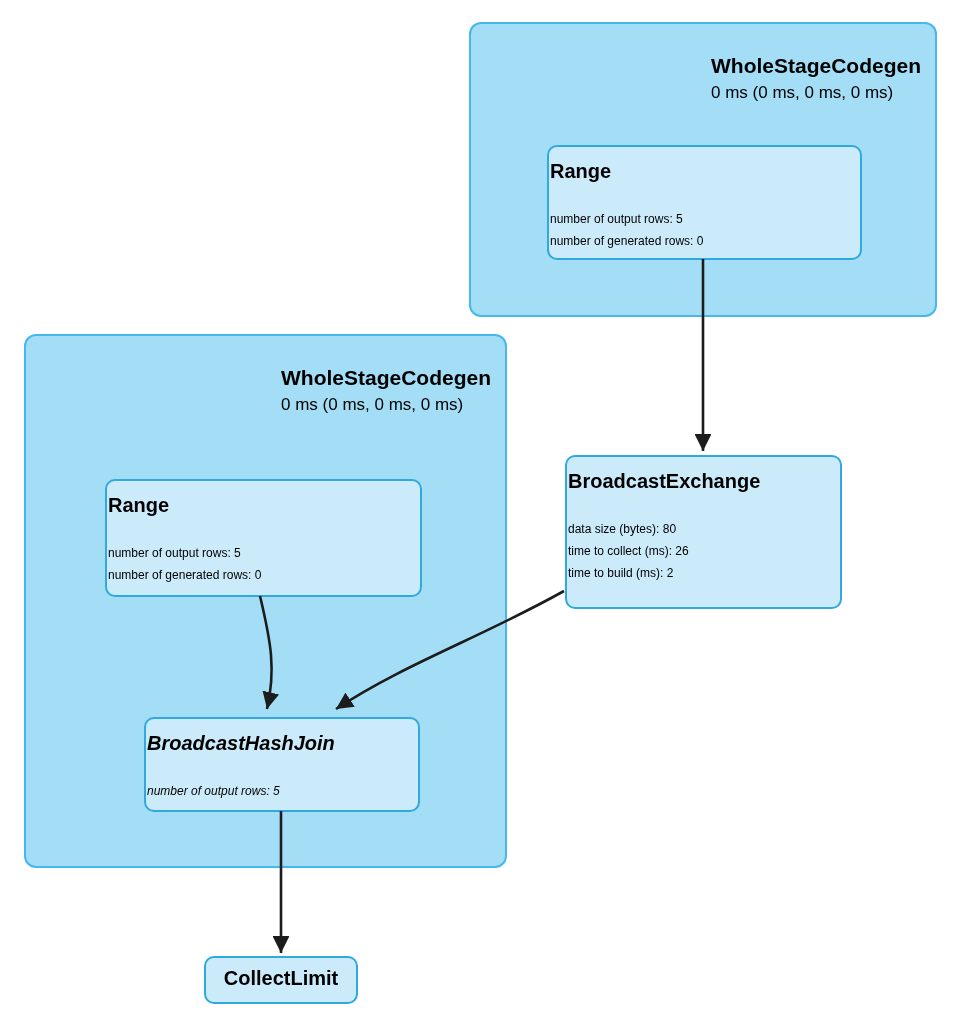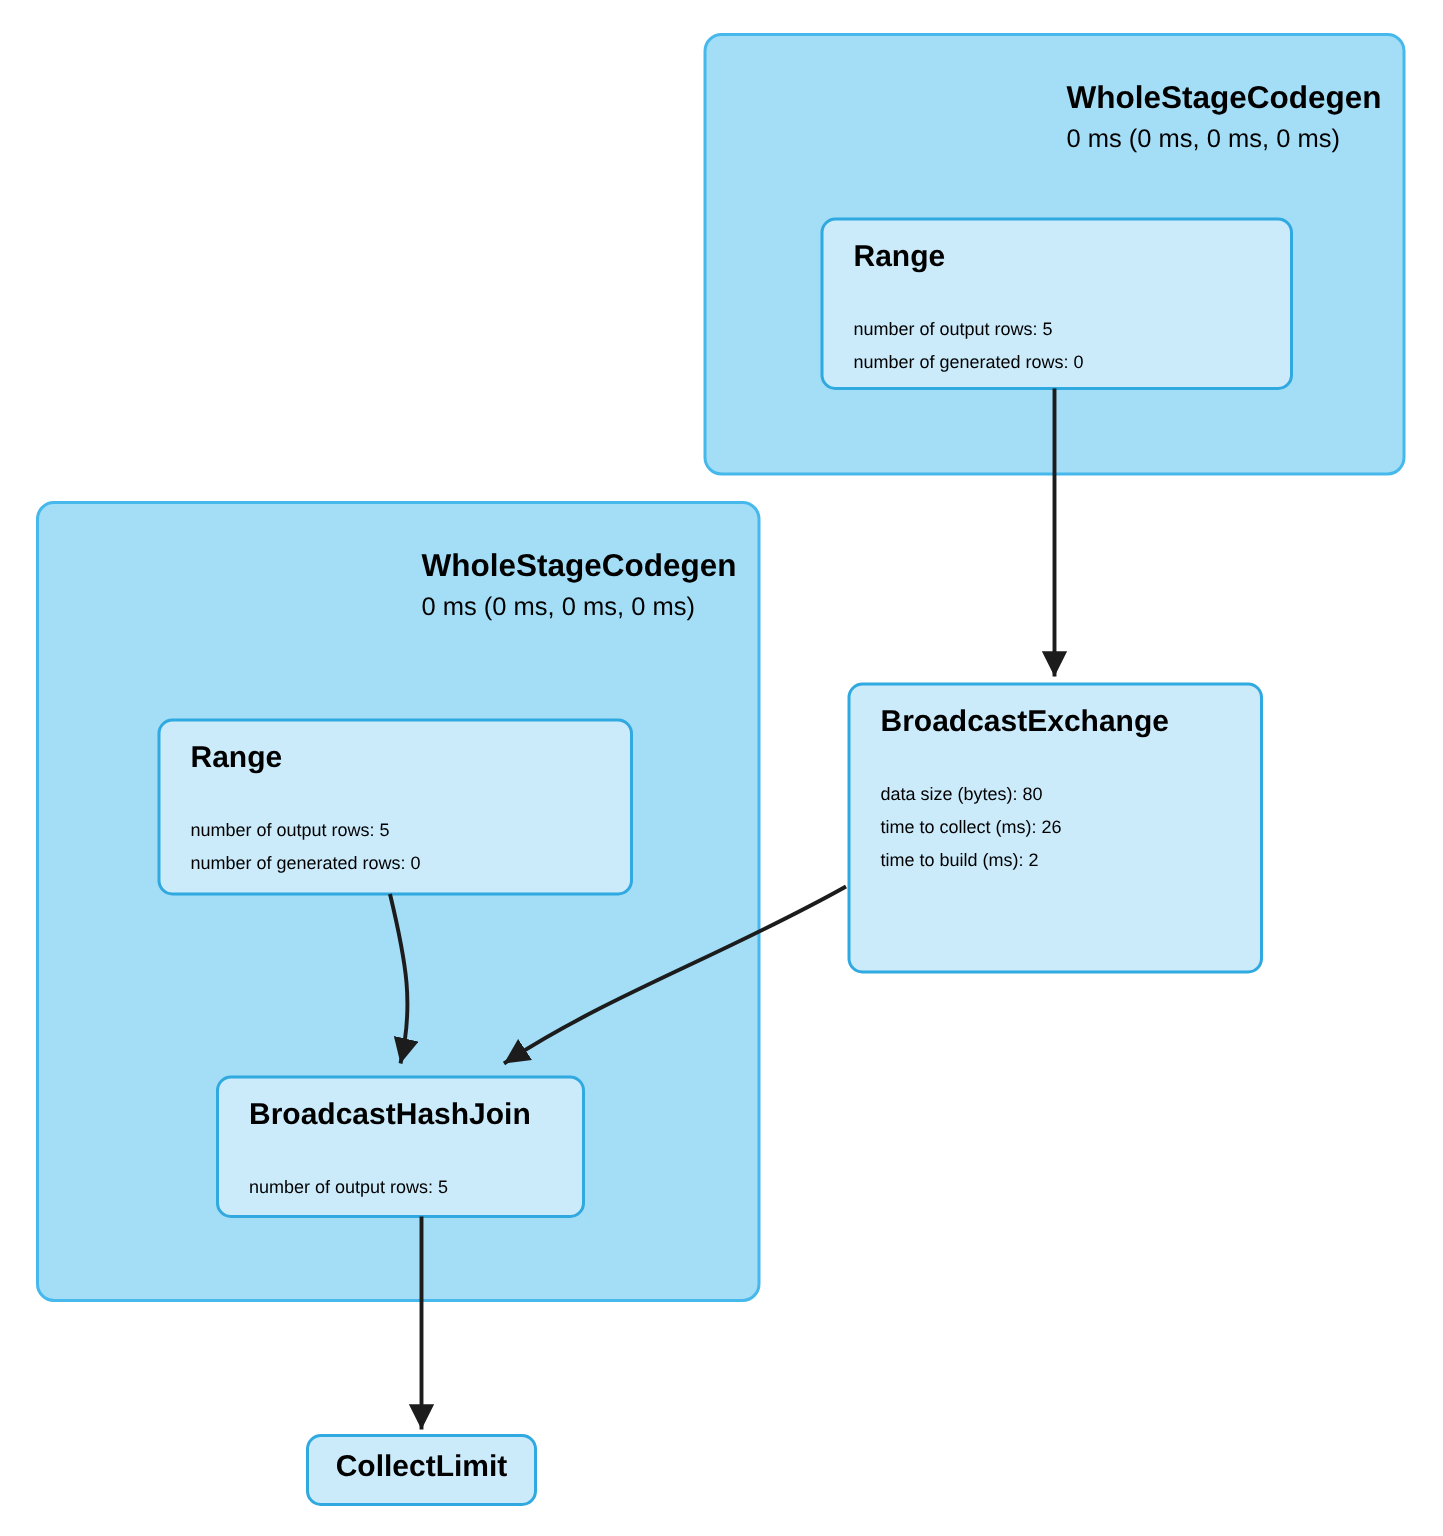--- a/index.html
+++ b/index.html
@@ -26,37 +26,37 @@
     white-space: nowrap;
   }
   .cluster-title { font-weight: bold; font-size: 21px; }
   .cluster-subtitle { font-size: 17px; }
 
   .node {
     position: absolute;
     background: var(--node-fill, #CBEBFB);
     border: 2px solid var(--node-border, #2FA9DF);
     border-radius: 10px;
-    padding: 12px 20px;
+    padding: 12px 1px;
     white-space: nowrap;
   }
   .node-title { font-weight: bold; font-size: 20px; line-height: 24px; margin-bottom: 25px; }
   .node-metric { font-size: 12px; line-height: 22px; }
   .node.leaf { display: flex; align-items: center; justify-content: center; padding: 0; }
   .node.leaf .node-title { margin-bottom: 4px; }
 
   #cluster-top  { left: 469px; top: 22px;  width: 468px; height: 295px; }
   #cluster-left { left: 24px;  top: 334px; width: 483px; height: 534px; }
 
   
   #node-range-top   { left: 76px;  top: 121px; width: 315px; height: 115px; }
   #node-range-left  { left: 79px;  top: 143px; width: 317px; height: 118px; }
-  #node-bhj         { left: 118px; top: 381px; width: 246px; height: 95px; }
+  #node-bhj         { left: 118px; top: 381px; width: 276px; height: 95px; font-style: italic; }
   
-  #node-bex         { left: 565px; top: 455px; width: 277px; height: 194px; }
+  #node-bex         { left: 565px; top: 455px; width: 277px; height: 154px; }
   #node-collect     { left: 204px; top: 956px; width: 154px; height: 48px; }
 
   .edges {
     position: absolute; left: 0; top: 0;
     width: 962px; height: 1024px;
     pointer-events: none;
   }
   .edges path.edge {
     fill: none;
     stroke: var(--edge, #1C1C1C);

